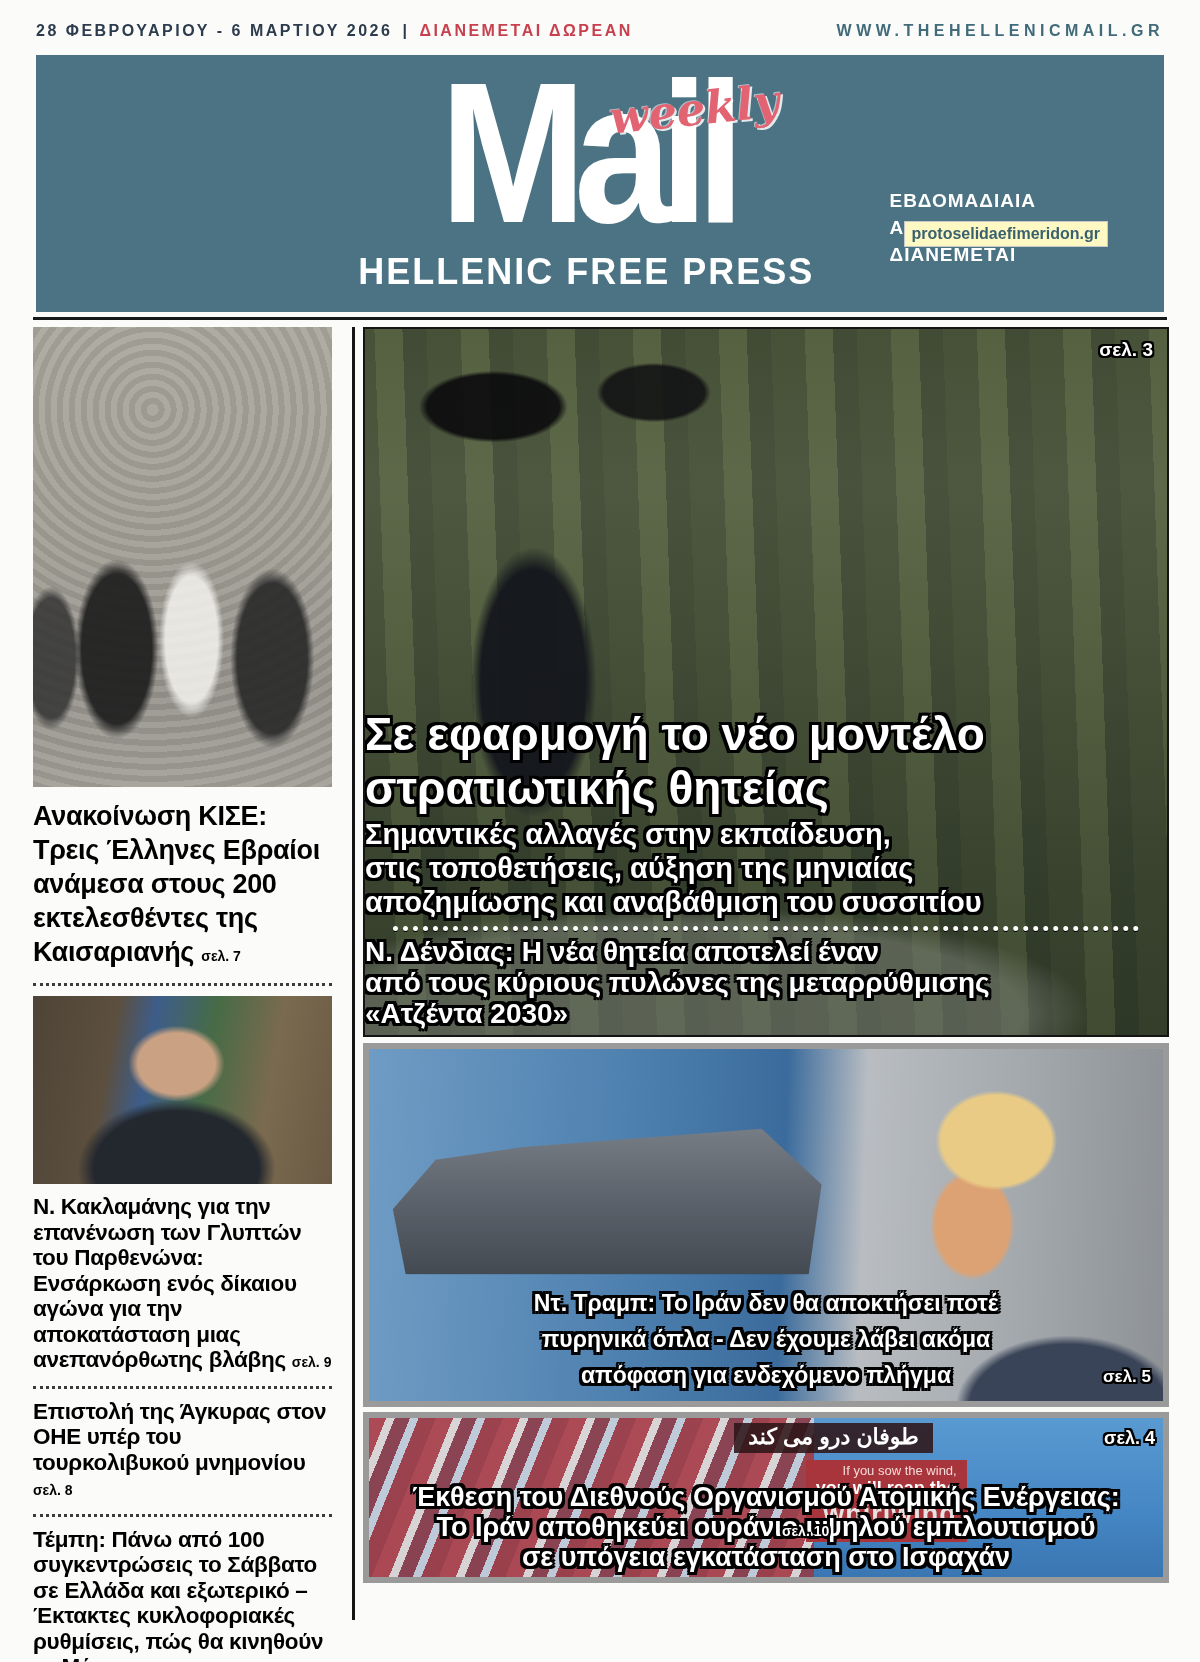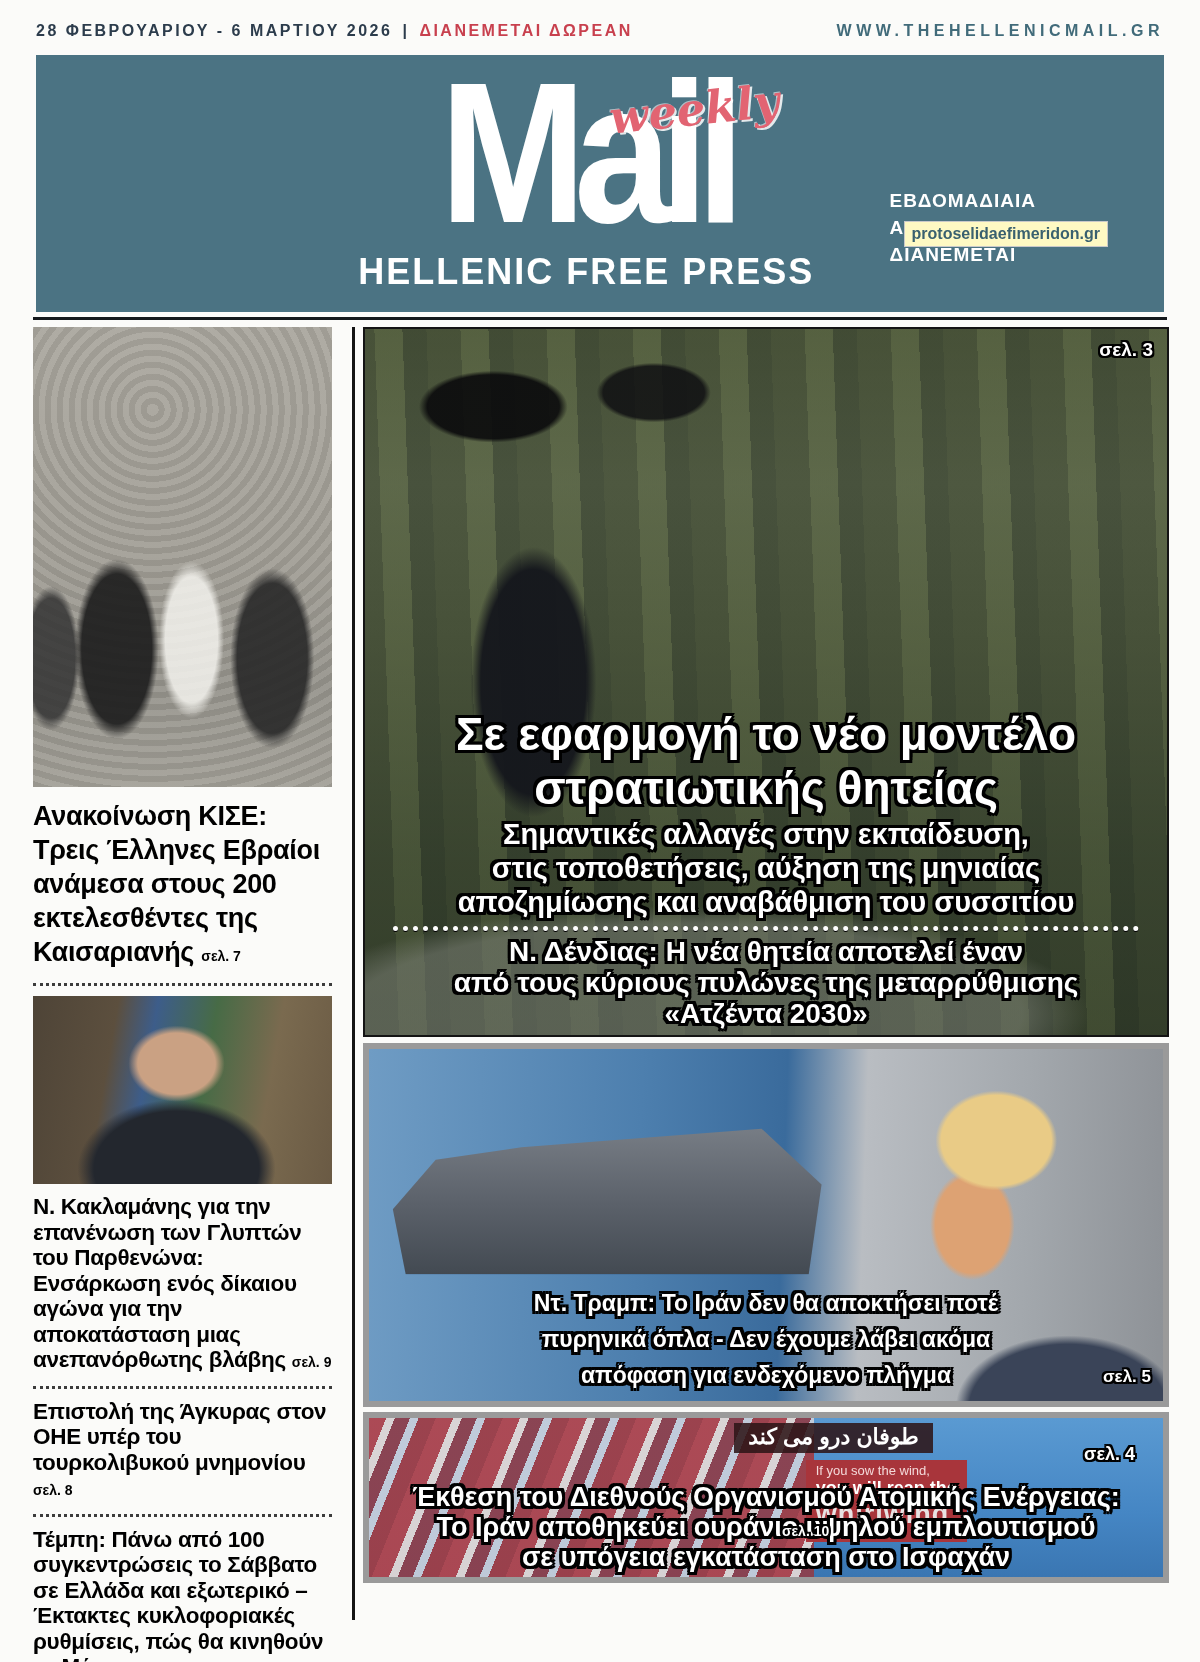--- a/index.html
+++ b/index.html
@@ -102,21 +102,21 @@
   .ph-military {
     background:
       radial-gradient(120px 58px at 16% 11%, rgba(10,10,12,.9) 0 55%, transparent 62%),
       radial-gradient(92px 48px at 36% 9%, rgba(15,15,18,.85) 0 55%, transparent 62%),
       radial-gradient(560px 150px at 40% 97%, rgba(122,127,117,.55) 0 60%, transparent 72%),
       radial-gradient(105px 225px at 21% 50%, rgba(20,22,28,.95) 0 50%, transparent 60%),
       repeating-linear-gradient(88deg, rgba(52,60,38,.5) 0 34px, rgba(80,90,54,.45) 34px 62px, rgba(40,48,32,.5) 62px 86px),
       linear-gradient(180deg,#5a6649 0%,#68745a 22%,#59654b 45%,#3f4c38 75%,#333f2e 100%);
   }
   .pageref-tr { position:absolute; top:10px; right:14px; font-size:19px; font-weight:700;margin-left:28px; }
-  .lead-overlay { position:absolute; left:0; right:0; bottom:6px; text-align:center; font-weight:700;margin-top:39px; }
+  .lead-overlay { position:absolute; left:0; right:0; bottom:6px; font-weight:700;margin-top:39px; }
   .lead-headline { font-size:46px; line-height:54px; }
   .lead-subhead  { font-size:29px; line-height:34px; margin-top:2px; }
   .wdots { width:93%; margin:7px auto 5px; border-top:5px dotted #fff; filter:drop-shadow(0 1px 0 #000); }
   .lead-quote { font-size:28px; line-height:31px; }
 
   .trump-block { position:relative; margin-top:6px; height:364px; border:6px solid #9a9a9a; overflow:hidden; }
   .ph-trump {
     background:
       radial-gradient(95px 78px at 79% 26%, #e9cb86 0 58%, transparent 64%),
       radial-gradient(66px 86px at 76% 50%, #dda273 0 56%, transparent 64%),
@@ -135,25 +135,25 @@
   .iaea-block { position:relative; margin-top:5px; height:171px; border:6px solid #9a9a9a; overflow:hidden; }
   .ph-billboard { background:linear-gradient(180deg,#5a9ad2 0%,#4586c4 60%,#3a76b2 100%); }
   .mural {
     position:absolute; left:0; top:0; bottom:0; width:56%; opacity:.93;
     background:repeating-linear-gradient(112deg,#b2444c 0 16px,#e3d9d6 16px 24px,#8e3e4a 24px 38px,#c8cfdb 38px 46px,#a03c44 46px 62px);
   }
   .persian {
     position:absolute; left:46%; top:5px; padding:1px 14px 3px;
     background:rgba(46,22,24,.88); color:#fff; font-weight:700; font-size:22px; letter-spacing:1px;
   }
-  .redbox { position:absolute; left:55%; top:42px; background:#a8353b; color:#fff; padding:3px 10px 12px; text-align:left; }
+  .redbox { position:absolute; left:55%; top:42px; background:#a8353b; color:#fff; padding:3px 10px 12px; text-align:right; }
   .bb1 { font-size:13px; color:#f3d9d9; }
   .bb2 { font-size:18px; font-weight:700; }
   .bb3 { font-size:27px; font-weight:700; color:#e8e3e3; letter-spacing:1px; }
-  .pageref-tr2 { position:absolute; top:10px; right:28px; font-size:18px; font-weight:700;margin-top:16px; }
+  .pageref-tr2 { position:absolute; top:10px; right:8px; font-size:18px; font-weight:700; }
   .iaea-overlay { position:absolute; left:0; right:0; bottom:5px; text-align:center; font-weight:700; font-size:27px; line-height:30px; }
   .pageref-inline { position:absolute; bottom:38px; left:52%; font-size:14px; font-weight:700; }
 </style>
 </head>
 <body>
 
 <div class="page">
 
   <header class="topbar">
     <div class="topbar-left">

